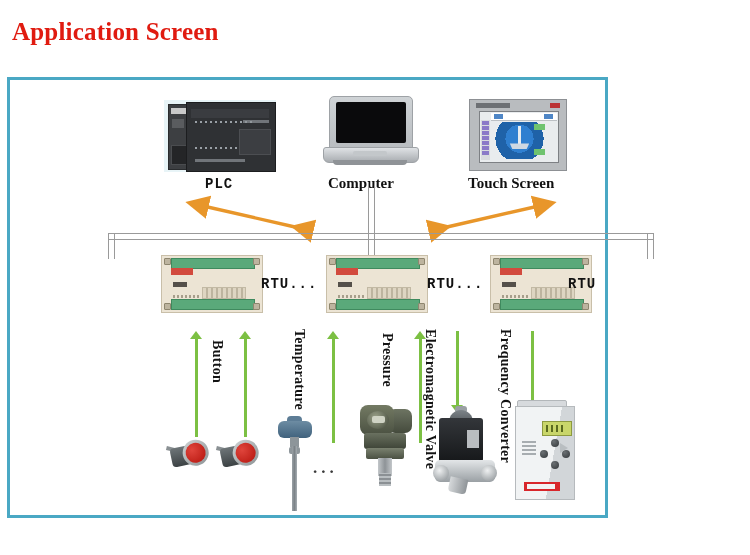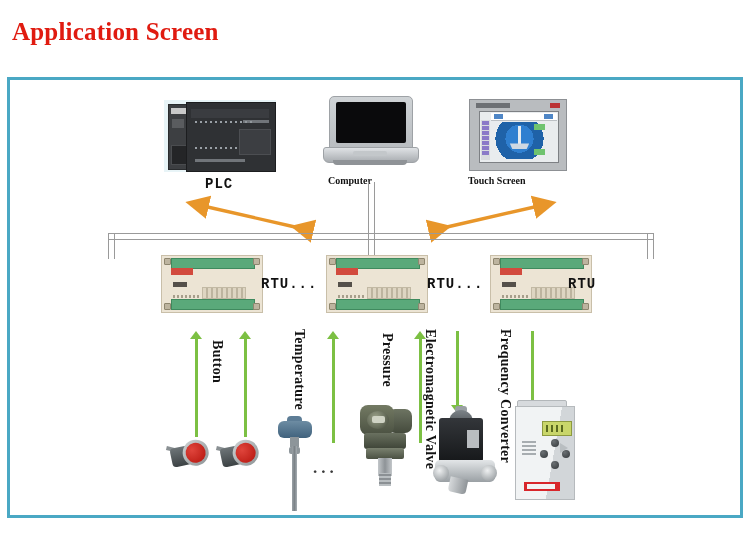--- a/index.html
+++ b/index.html
@@ -13,27 +13,27 @@
   
   .page-title{
     position:absolute;left:12px;top:18px;
     font-family:"Liberation Serif", serif;
     font-weight:bold;font-size:25px;color:#e01b10;
     letter-spacing:.2px;
   }
 
   
   .frame{
-    position:absolute;left:7px;top:77px;width:736px;height:441px;
+    position:absolute;left:7px;top:77px;width:601px;height:441px;
     border:3px solid #4aa8c4;box-sizing:border-box;background:#fff;
   }
 
   
   .lbl{position:absolute;color:#111;white-space:nowrap;}
-  .lbl.serif-b{font-family:"Liberation Serif",serif;font-weight:bold;font-size:10px;text-align:right;}
+  .lbl.serif-b{font-family:"Liberation Serif",serif;font-weight:bold;font-size:15px;text-align:right;}
   .lbl.mono-b{font-family:"Liberation Mono",monospace;font-weight:bold;font-size:14px;letter-spacing:1px;}
 
   
   .vlbl{
     position:absolute;transform-origin:left top;transform:rotate(90deg);
     font-family:"Liberation Serif",serif;font-weight:bold;font-size:14px;
     color:#121212;white-space:nowrap;letter-spacing:.3px;
   }
 
   

